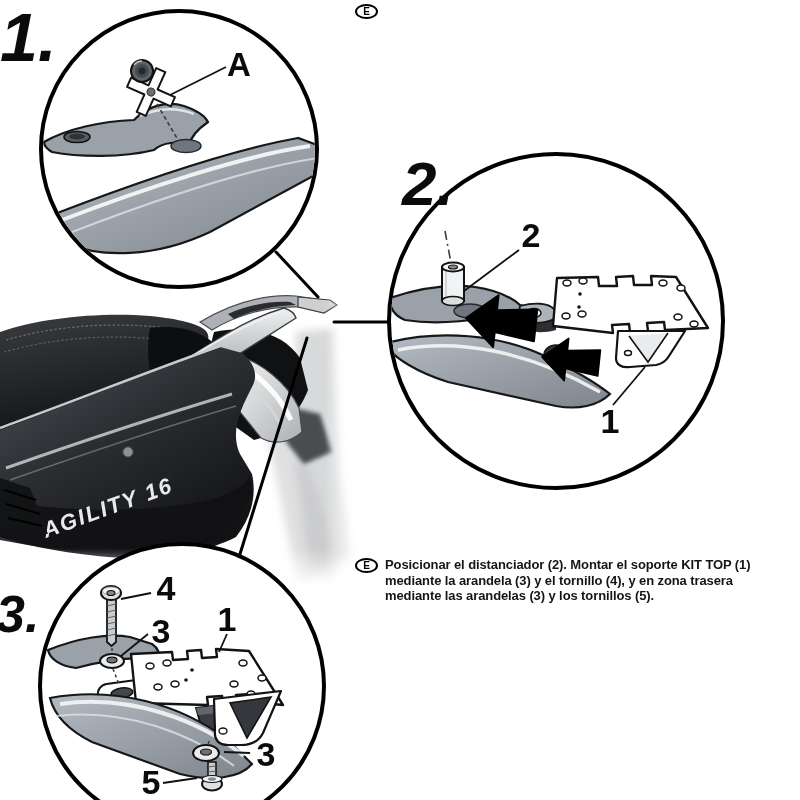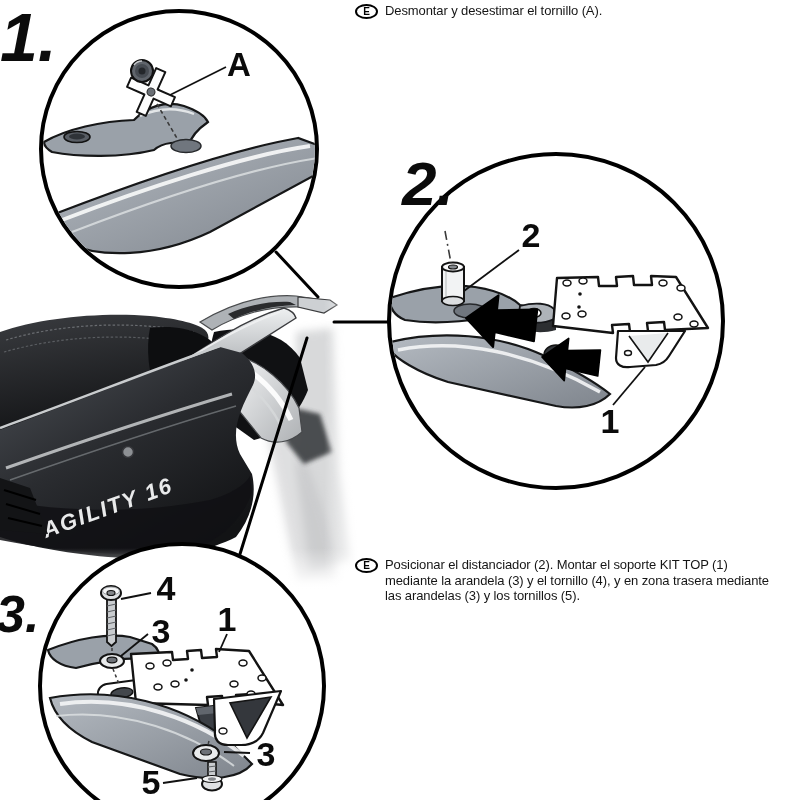--- a/index.html
+++ b/index.html
@@ -13,21 +13,21 @@
   .instr-2{left:355px;top:557px;width:440px;}
   .badge{
     flex:none;box-sizing:border-box;width:23px;height:15px;margin-top:1px;
     border:2px solid #000;border-radius:50%;
     font-size:10px;font-weight:bold;line-height:11px;text-align:center;color:#000;
     letter-spacing:0;
   }
   .itext{
     margin:0;font-size:13px;line-height:15.5px;letter-spacing:-0.1px;color:#151515;
   }
-  .itext-wrap{width:392px;}
+  .itext-wrap{width:392px;font-weight:bold;}
   svg text{font-family:"Liberation Sans", sans-serif;}
   .stepnum{font-weight:bold;font-style:italic;fill:#0b0b0b;}
   .plabel{font-weight:bold;fill:#0b0b0b;}
 </style>
 </head>
 <body>
 
 <div class="canvas">
 
 <svg class="figure-svg" width="800" height="800" viewBox="0 0 800 800">
@@ -279,21 +279,20 @@
     <text class="plabel" x="151" y="794" font-size="34" text-anchor="middle">5</text>
   </g>
 
   <text class="stepnum" x="0" y="61" font-size="68">1.</text>
   <text class="stepnum" x="402" y="205" font-size="62">2.</text>
   <text class="stepnum" x="-4" y="632" font-size="52">3.</text>
 </svg>
 
   <div class="instr instr-1">
     <span class="badge">E</span>
-    <p class="itext">Desmontar y desestimar el tornillo (A).</p>
   </div>
 
   <div class="instr instr-2">
     <span class="badge">E</span>
     <p class="itext itext-wrap">Posicionar el distanciador (2). Montar el soporte KIT TOP (1) mediante la arandela (3) y el tornillo (4), y en zona trasera mediante las arandelas (3) y los tornillos (5).</p>
   </div>
 
 </div>
 
 </body></html>

